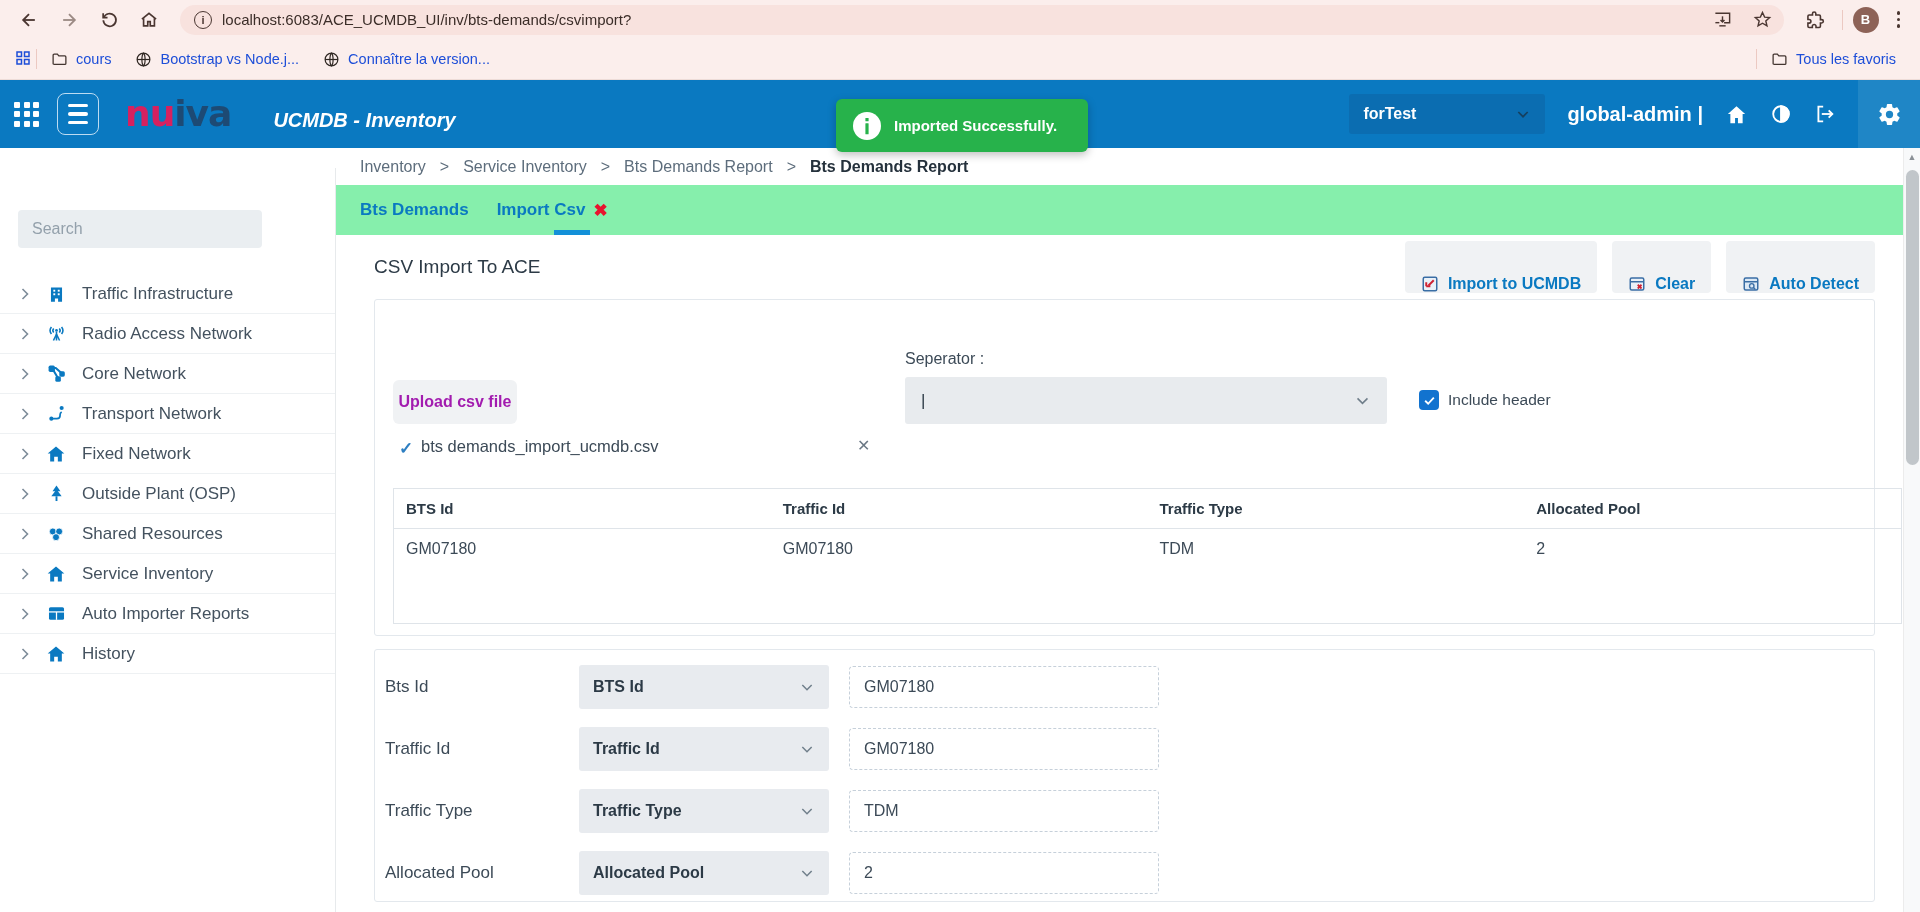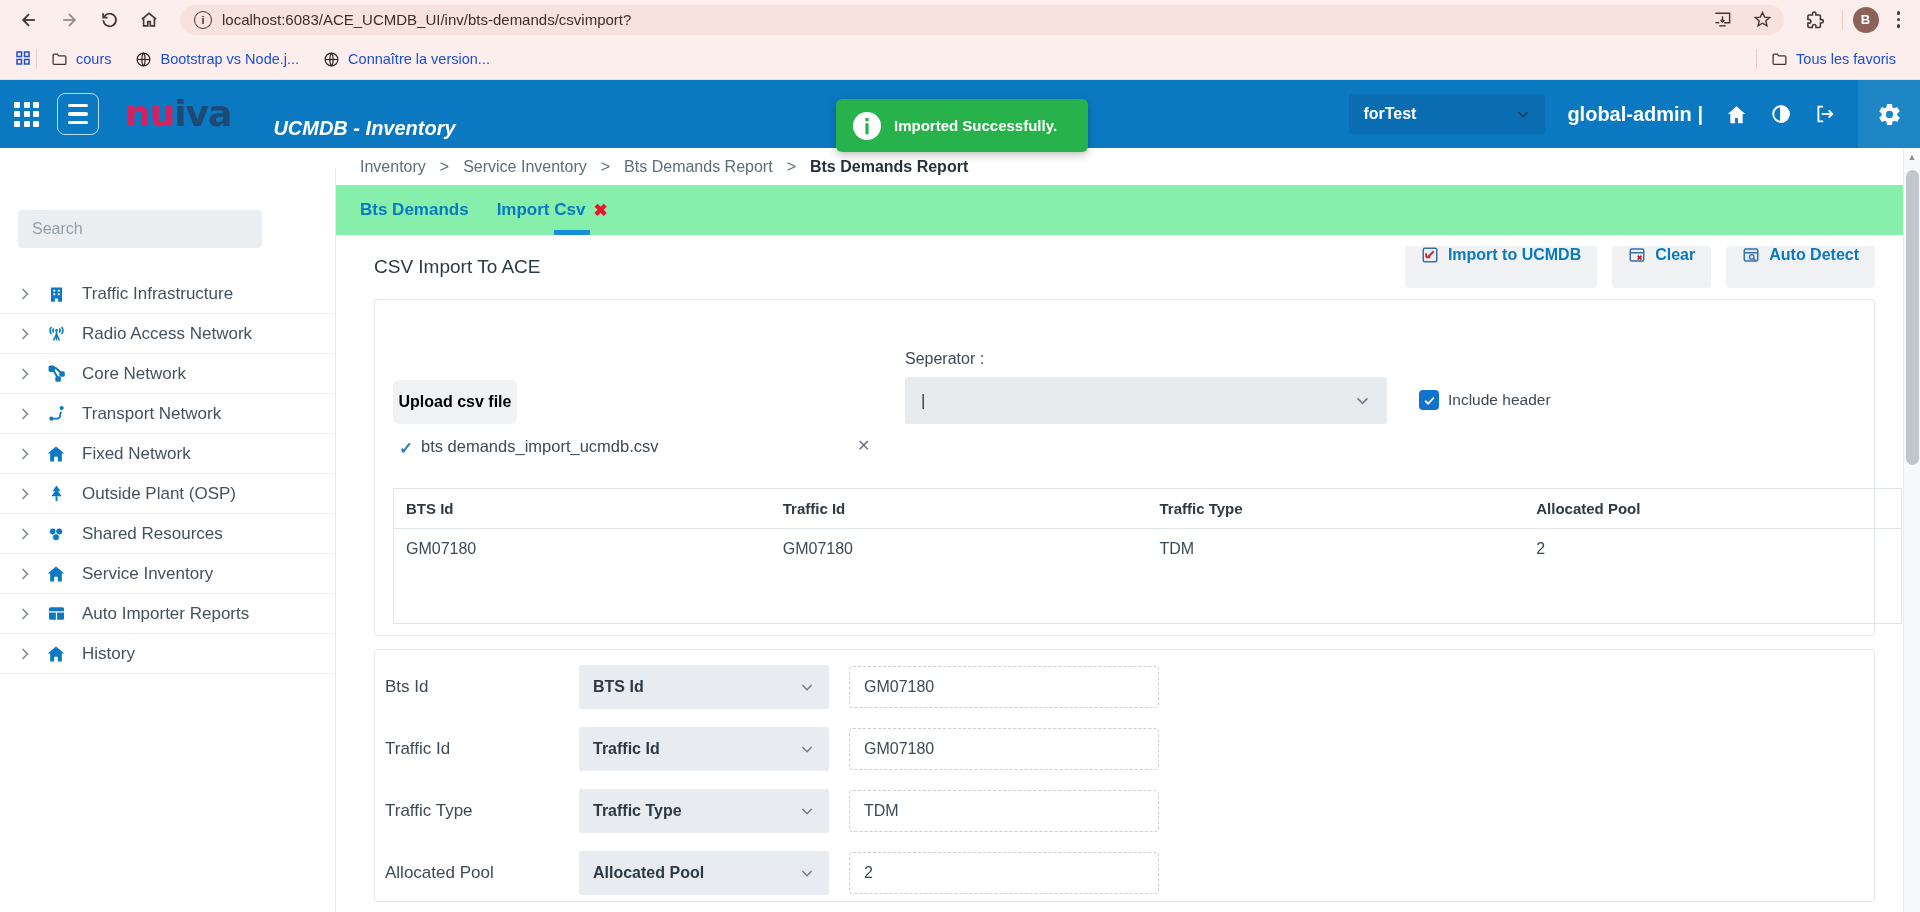--- a/index.html
+++ b/index.html
@@ -26,21 +26,21 @@
   .bm-spacer { flex:1; }
 
   
   .app-header { height:68px; background:#0a79c1; display:flex; align-items:center; padding-left:14px; position:relative; }
   .waffle { display:grid; grid-template-columns:repeat(3,6px); grid-template-rows:repeat(3,6px); gap:3.5px; margin-right:18px; }
   .waffle i { background:#fff; border-radius:1px; }
   .burger { width:42px; height:42px; border:1px solid #bcdcf2; border-radius:8px; display:flex; flex-direction:column; justify-content:center; align-items:center; gap:5px; margin-right:26px; }
   .burger i { width:20px; height:3.5px; background:#fff; border-radius:2px; }
   .logo { font-family:"DejaVu Sans", sans-serif; font-weight:bold; font-size:36px; letter-spacing:-1px; line-height:1; }
   .logo .p1 { color:#d6215f;margin-top:22px; } .logo .p2 { color:#1d4a74; }
-  .app-title { color:#fff; font-style:italic; font-weight:bold; font-size:20px; margin-left:42px; align-self:flex-end; padding-bottom:8px; }
+  .app-title { color:#fff; font-style:italic; font-weight:bold; font-size:20px; margin-left:42px; align-self:flex-end; padding-bottom:16px; }
   .hdr-right { margin-left:auto; display:flex; align-items:center; gap:22px; height:100%; }
   .env-select { width:196px; height:40px; background:#0b6db1; border-radius:3px; display:flex; align-items:center; padding:0 14px; color:#fff; font-size:16px; font-weight:600; }
   .env-select svg { margin-left:auto; color:#16405f; }
   .user-label { color:#fff; font-size:20px; font-weight:bold; white-space:nowrap; }
   .hdr-ic { color:#fff; display:flex; align-items:center; }
   .gear-box { width:62px; height:68px; background:#1f86c6; display:flex; align-items:center; justify-content:center; color:#fff; }
 
   
   .toast { position:absolute; left:836px; top:99px; width:252px; height:53px; background:#27b24b; border-radius:6px; display:flex; align-items:center; gap:12px; padding:0 16px; box-shadow:0 3px 8px rgba(0,0,0,.25); z-index:50; }
   .toast-txt { color:#fff; font-weight:bold; font-size:15px; }
@@ -61,27 +61,27 @@
   .breadcrumb { height:37px; display:flex; align-items:center; gap:14px; padding-left:24px; font-size:16px; color:#5d6d7c; background:#fff; }
   .breadcrumb .last { font-weight:bold; color:#25313c; }
   .tabstrip { height:50px; background:#86efac; display:flex; align-items:center; gap:28px; padding-left:24px; }
   .tab { height:100%; display:flex; align-items:center; position:relative; color:#0a79c1; font-size:17px; font-weight:600; cursor:pointer; }
   .tab .x { color:#e8142e; font-size:17px; margin-left:8px; font-weight:bold; }
   .tab .underline { position:absolute; bottom:0; left:52%; width:36px; height:5px; background:#1390d8; }
 
   .heading-row { height:64px; display:flex; align-items:center; padding:0 45px 0 38px; background:#fff; }
   .page-heading { font-size:19px; color:#2c3a46; }
   .actions { margin-left:auto; display:flex; gap:15px; }
-  .act-btn { height:42px; background:#f0f2f4; border:none; border-radius:4px; display:flex; align-items:flex-start; gap:9px; padding:0 16px; color:#0a79c1; font-size:16px; font-weight:bold; font-family:"Liberation Sans",sans-serif; cursor:pointer; }
+  .act-btn { height:52px; background:#f0f2f4; border:none; border-radius:4px; display:flex; align-items:flex-end; gap:9px; padding:0 16px; color:#0a79c1; font-size:16px; font-weight:bold; font-family:"Liberation Sans",sans-serif; cursor:pointer; }
 
   .card { border:1px solid #e3e8ed; border-radius:3px; background:#fff; margin:0 45px 0 38px; position:relative; }
   .card1 { height:337px; }
   .card2 { height:253px; margin-top:13px; padding:6px 0; }
 
-  .upload-btn { position:absolute; left:18px; top:80px; width:124px; height:44px; background:#f0f2f4; border:none; border-radius:6px; color:#000000; font-size:16px; font-weight:600; font-family:"Liberation Sans",sans-serif; cursor:pointer; }
+  .upload-btn { position:absolute; left:18px; top:80px; width:124px; height:44px; background:#f0f2f4; border:none; border-radius:6px; color:#a21caf; font-size:16px; font-weight:600; font-family:"Liberation Sans",sans-serif; cursor:pointer; }
   .sep-label { position:absolute; left:530px; top:50px; font-size:16px; color:#3c4a57; }
   .sep-select { position:absolute; left:530px; top:77px; width:482px; height:47px; background:#e8ebee; border-radius:3px; display:flex; align-items:center; padding:0 16px; font-size:17px; color:#2c3a46; cursor:pointer; }
   .sep-select svg { margin-left:auto; color:#6f7e8a; }
   .include-wrap { position:absolute; left:1044px; top:90px; display:flex; align-items:center; gap:9px; }
   .cbox { width:20px; height:20px; background:#1273cf; border-radius:4px; display:flex; align-items:center; justify-content:center; cursor:pointer; }
   .include-label { font-size:15.5px; color:#3c4a57; }
   .file-check { position:absolute; left:24px; top:138px; color:#2e7fc2; font-size:17px; font-weight:bold; }
   .file-name { position:absolute; left:46px; top:137px; font-size:16.5px; color:#3c4a57; }
   .file-x { position:absolute; left:478px; top:132px; color:#6b7885; font-size:16px; cursor:pointer; padding:4px; }
 

